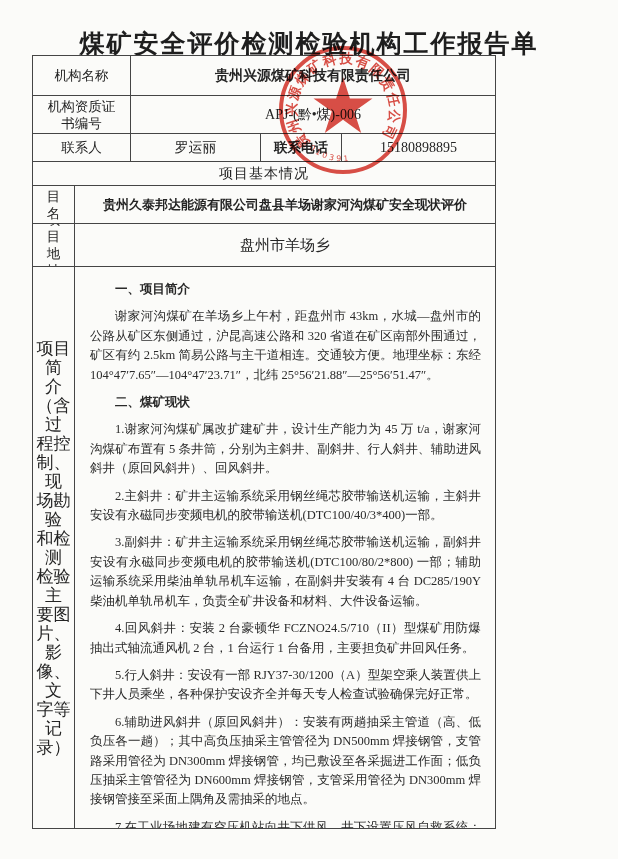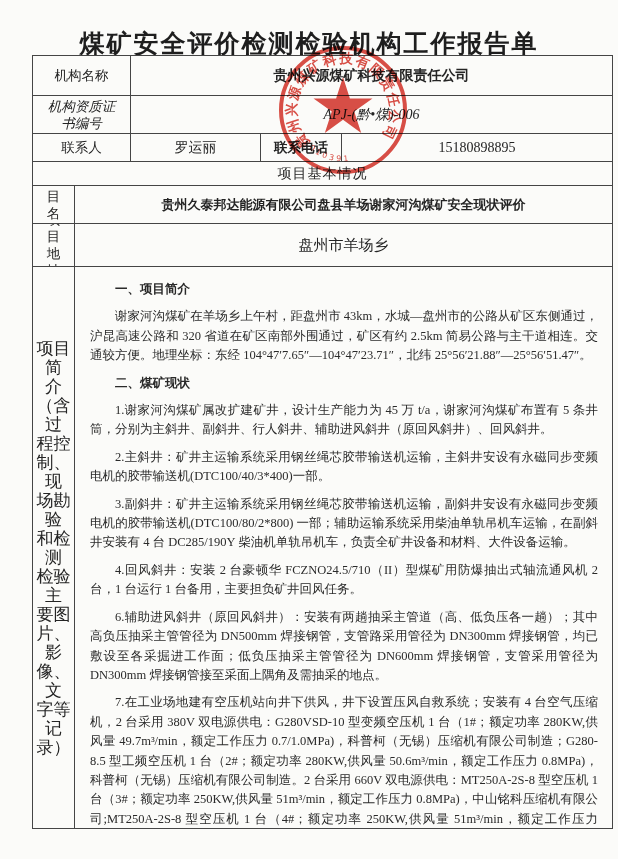--- a/index.html
+++ b/index.html
@@ -7,36 +7,36 @@
     position:relative;width:618px;height:859px;margin:0 auto;
     background:#fbfbf9;color:#242424;overflow:hidden;
     font-family:"Liberation Serif","DejaVu Serif",serif;
   }
   .doc-title{
     position:absolute;top:27px;left:0;width:100%;
     text-align:center;font-size:25px;font-weight:bold;letter-spacing:2px;
     color:#1e1e1e;
   }
   .doc-table{
-    position:absolute;left:32px;top:55px;width:581px;
+    position:absolute;left:32px;top:55px;width:464px;
     border:1px solid #454545;box-sizing:border-box;background:transparent;
   }
   .row{display:flex;border-bottom:1px solid #454545;box-sizing:border-box;}
   .row:last-child{border-bottom:none;}
   .cell{
     border-right:1px solid #454545;box-sizing:border-box;
     display:flex;align-items:center;justify-content:center;
     text-align:center;overflow:hidden;
   }
   .cell:last-child{border-right:none;}
   .label{font-size:13.5px;line-height:17px;padding:1px 10px;}
   .value{font-size:14px;}
   .bold{font-weight:bold;}
   .grow{flex:1;}
-  .r1{height:40px;} .r2{height:38px;font-style:italic;} .r3{height:28px;}
+  .r1{height:40px;} .r2{height:38px;} .r3{height:28px;}
   .r4{height:24px;} .r5{height:38px;} .r6{height:43px;} .r7{height:561px;}
   .w-label{width:98px;flex:0 0 98px;}
   .w-c2{width:130px;flex:0 0 130px;}
   .w-c3{width:81px;flex:0 0 81px;font-weight:bold;}
   .w-narrow{width:42px;flex:0 0 42px;}
   .section-head{font-size:14px;font-weight:normal;letter-spacing:1px;}
   .proj-name{font-size:13px;font-weight:bold;padding:0 14px;}
   .proj-addr{font-size:15px;}
   .intro-label{
     flex-direction:column;
@@ -114,20 +114,21 @@
         <div>录）</div>
       </div>
       <div class="cell intro-body grow">
         <p class="para heading">一、项目简介</p>
         <p class="para">谢家河沟煤矿在羊场乡上午村，距盘州市 43km，水城—盘州市的公路从矿区东侧通过，沪昆高速公路和 320 省道在矿区南部外围通过，矿区有约 2.5km 简易公路与主干道相连。交通较方便。地理坐标：东经 104°47′7.65″—104°47′23.71″，北纬 25°56′21.88″—25°56′51.47″。</p>
         <p class="para heading">二、煤矿现状</p>
         <p class="para">1.谢家河沟煤矿属改扩建矿井，设计生产能力为 45 万 t/a，谢家河沟煤矿布置有 5 条井筒，分别为主斜井、副斜井、行人斜井、辅助进风斜井（原回风斜井）、回风斜井。</p>
         <p class="para">2.主斜井：矿井主运输系统采用钢丝绳芯胶带输送机运输，主斜井安设有永磁同步变频电机的胶带输送机(DTC100/40/3*400)一部。</p>
         <p class="para">3.副斜井：矿井主运输系统采用钢丝绳芯胶带输送机运输，副斜井安设有永磁同步变频电机的胶带输送机(DTC100/80/2*800) 一部；辅助运输系统采用柴油单轨吊机车运输，在副斜井安装有 4 台 DC285/190Y 柴油机单轨吊机车，负责全矿井设备和材料、大件设备运输。</p>
         <p class="para">4.回风斜井：安装 2 台豪顿华 FCZNO24.5/710（II）型煤矿用防爆抽出式轴流通风机 2 台，1 台运行 1 台备用，主要担负矿井回风任务。</p>
+        <p class="para">5.行人斜井：安设有一部 RJY37-30/1200（A）型架空乘人装置供上下井人员乘坐，各种保护安设齐全并每天专人检查试验确保完好正常。</p>
         <p class="para">6.辅助进风斜井（原回风斜井）：安装有两趟抽采主管道（高、低负压各一趟）；其中高负压抽采主管管径为 DN500mm 焊接钢管，支管路采用管径为 DN300mm 焊接钢管，均已敷设至各采掘进工作面；低负压抽采主管管径为 DN600mm 焊接钢管，支管采用管径为 DN300mm 焊接钢管接至采面上隅角及需抽采的地点。</p>
         <p class="para">7.在工业场地建有空压机站向井下供风，井下设置压风自救系统；安装有 4 台空气压缩机，2 台采用 380V 双电源供电：G280VSD-10 型变频空压机 1 台（1#；额定功率 280KW,供风量 49.7m³/min，额定工作压力 0.7/1.0MPa)，科普柯（无锡）压缩机有限公司制造；G280-8.5 型工频空压机 1 台（2#；额定功率 280KW,供风量 50.6m³/min，额定工作压力 0.8MPa)，科普柯（无锡）压缩机有限公司制造。2 台采用 660V 双电源供电：MT250A-2S-8 型空压机 1 台（3#；额定功率 250KW,供风量 51m³/min，额定工作压力 0.8MPa)，中山铭科压缩机有限公司;MT250A-2S-8 型空压机 1 台（4#；额定功率 250KW,供风量 51m³/min，额定工作压力 0.8MPa)，中山铭科压缩机有限公司。供气主管从从副斜井敷设，主管采用Φ219×4.5mm 无缝钢管，各石门均采用Φ108×4mm 钢管，各采掘工作面均采用Φ59×3.5mm 钢管敷设。</p>
 
       </div>
     </div>
 
   </div>
 
   <svg class="stamp" viewBox="-76 -76 152 152" xmlns="http://www.w3.org/2000/svg">
     <defs>

